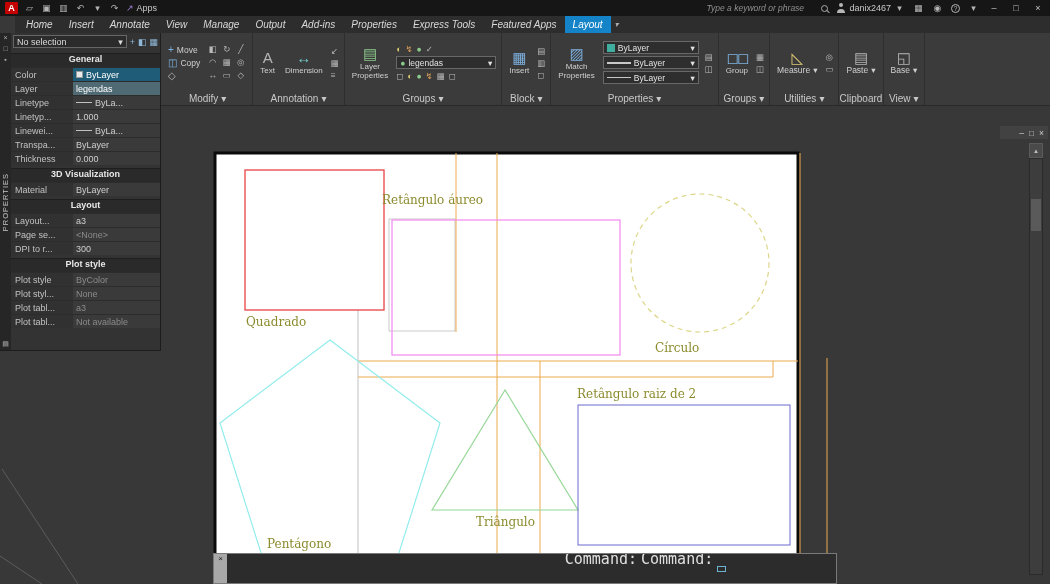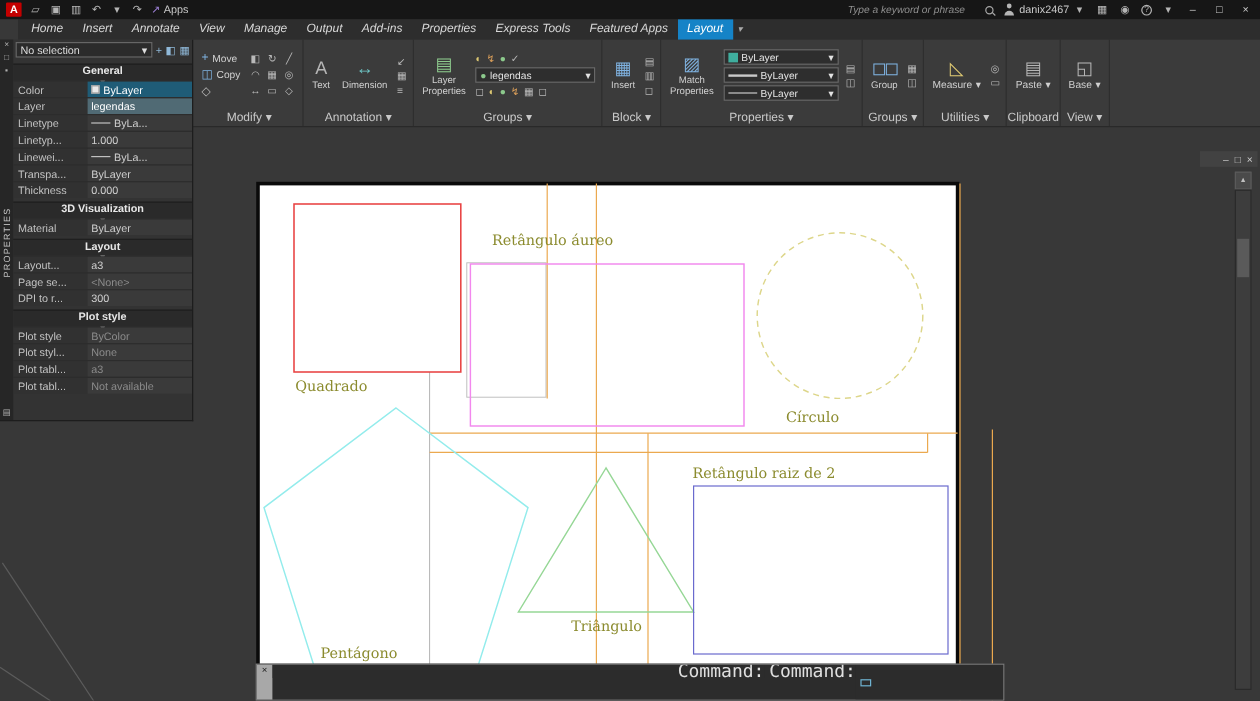--- a/index.html
+++ b/index.html
@@ -431,21 +431,21 @@
 
     <rect x="245" y="170" width="139" height="140" fill="none" stroke="#e84343" stroke-width="1.3"></rect>
     <rect x="392" y="220" width="228" height="135" fill="none" stroke="#f287ee" stroke-width="1.2"></rect>
     <circle cx="700" cy="263" r="69" fill="none" stroke="#ddd68a" stroke-width="1.2" stroke-dasharray="5,4"></circle>
     <polygon points="330,340 440,423 398,556 262,556 220,423" fill="none" stroke="#93ecec" stroke-width="1.2"></polygon>
     <polygon points="505,390 432,510 578,510" fill="none" stroke="#96d796" stroke-width="1.2"></polygon>
     <rect x="578" y="405" width="212" height="140" fill="none" stroke="#6a6ace" stroke-width="1"></rect>
   </svg>
 
   <span class="dlabel" style="left:246px; top:209px">Quadrado</span>
-  <span class="dlabel" style="left:410px; top:87px">Retângulo áureo</span>
+  <span class="dlabel" style="left:382px; top:87px">Retângulo áureo</span>
   <span class="dlabel" style="left:655px; top:235px">Círculo</span>
   <span class="dlabel" style="left:577px; top:281px">Retângulo raiz de 2</span>
   <span class="dlabel" style="left:476px; top:409px">Triângulo</span>
   <span class="dlabel" style="left:267px; top:431px">Pentágono</span>
 
   <div class="dwctrl">
     <span>–</span>
     <span>□</span>
     <span>×</span>
   </div>

